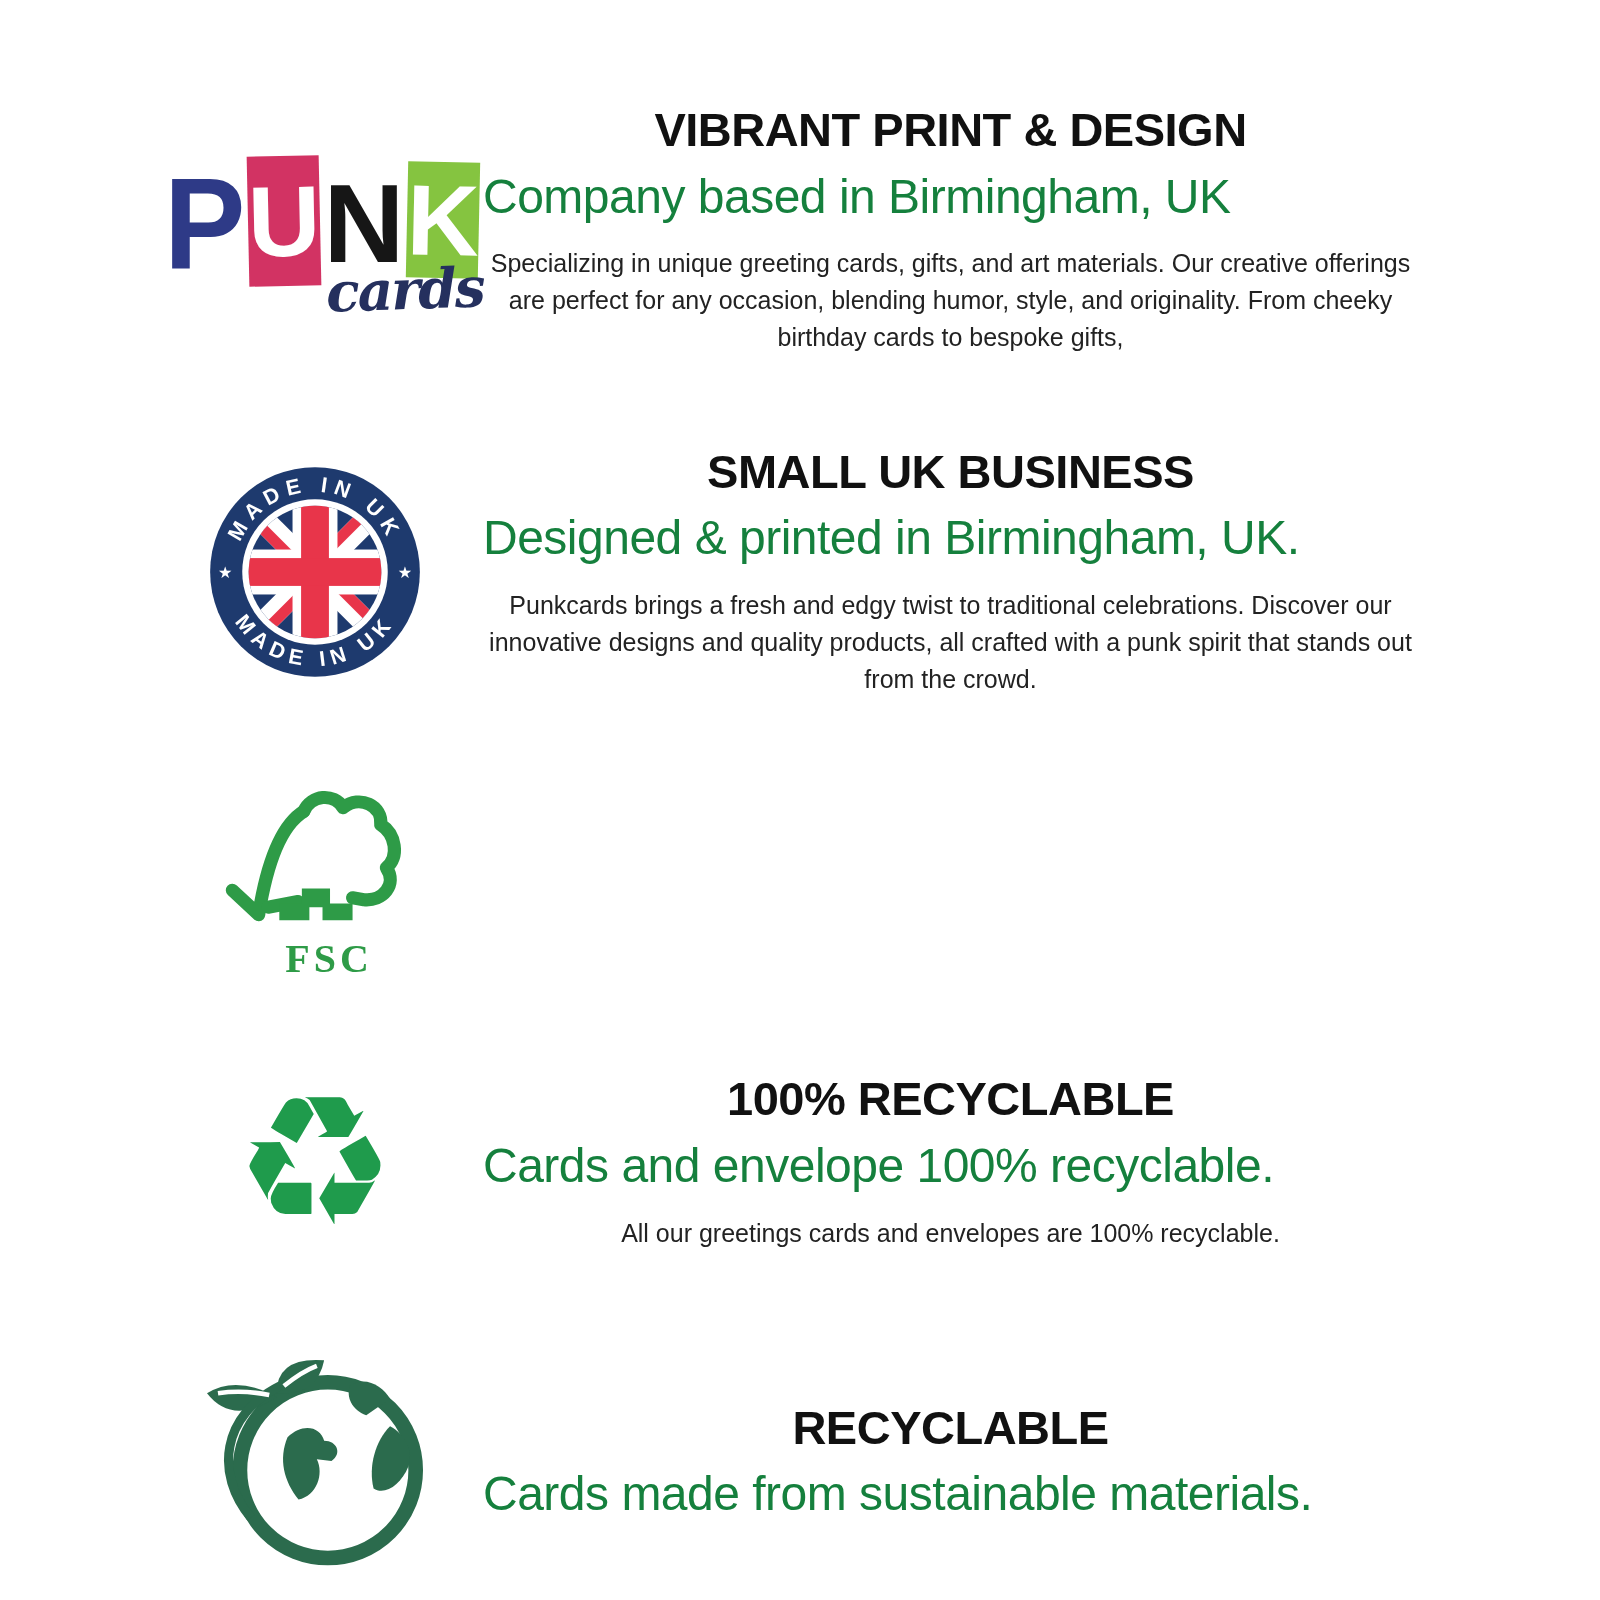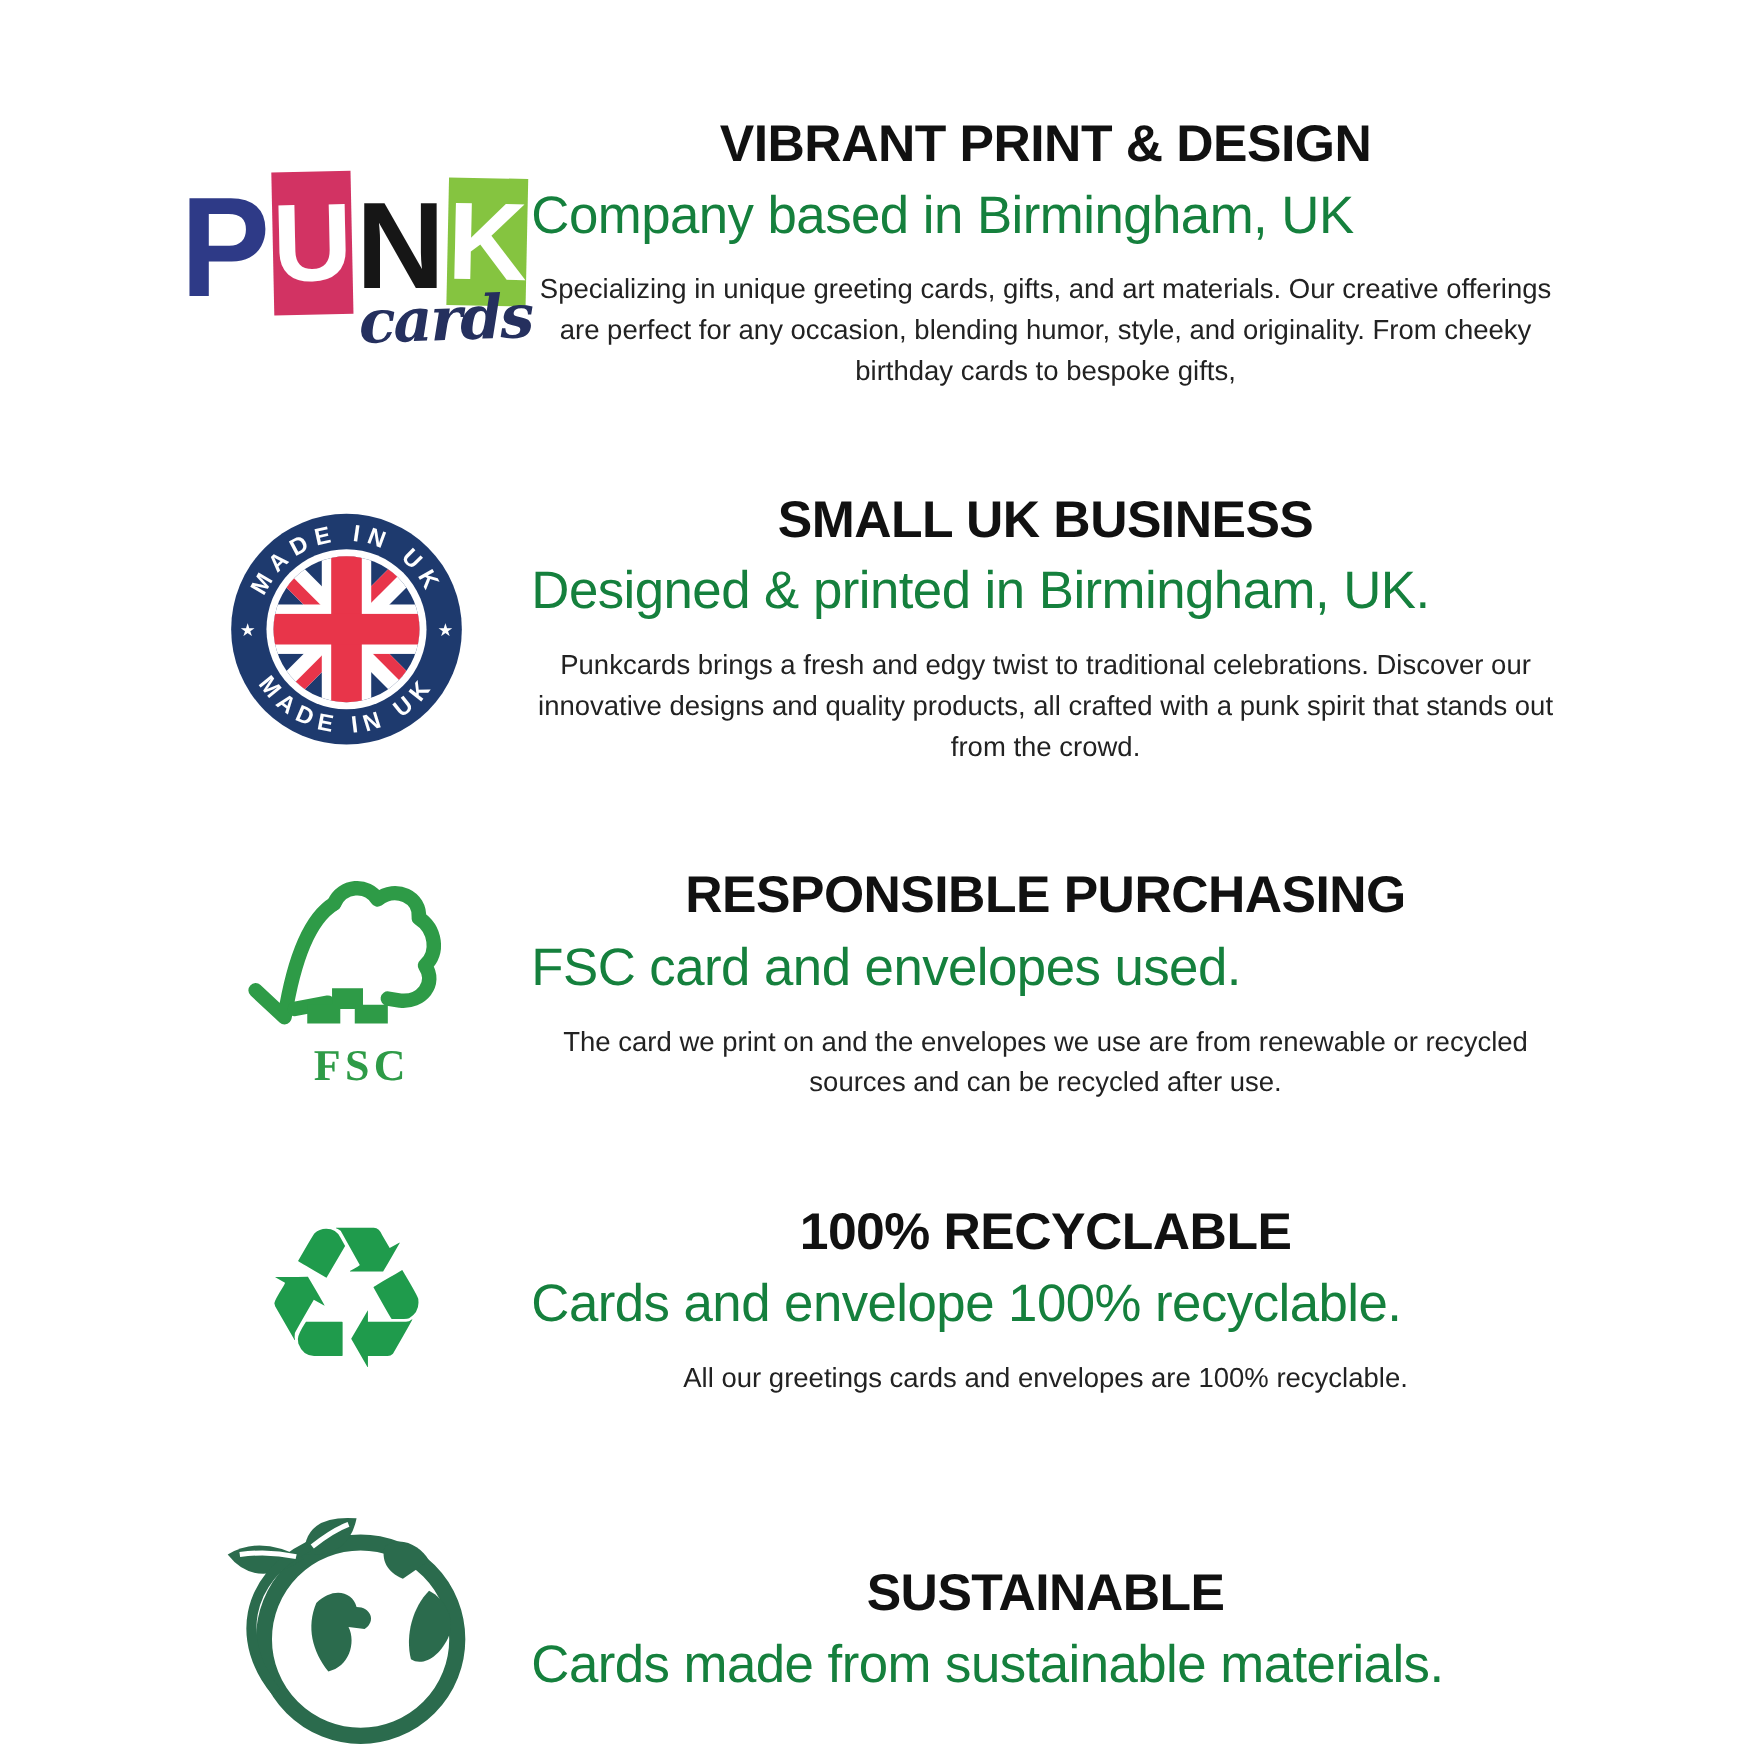--- a/index.html
+++ b/index.html
@@ -106,25 +106,20 @@
       <svg viewBox="0 0 104 82" width="196" height="154">
         <g fill="none" stroke="#2e9b47" stroke-width="7" stroke-linecap="round" stroke-linejoin="round">
           <path d="M8,55 L22,68 C26,43 33,21 46,13"></path>
           <path d="M46,13 C50,4 62,3 67,11 C76,4 88,10 87,20 C95,25 97,37 90,43 C96,52 88,61 78,60 L72,59"></path>
           <path d="M27,64 L43,61"></path>
         </g>
         <path d="M45,54 L45,62 L33,62 L33,71 L49,71 L49,64 L56,64 L56,71 L72,71 L72,62 L60,62 L60,54 Z" fill="#2e9b47"></path>
       </svg>
       <div class="fsc-label">FSC</div>
     </div>
-    <div class="text-cell">
-      <h2 class="heading">RESPONSIBLE PURCHASING</h2>
-      <p class="sub">FSC card and envelopes used.</p>
-      <p class="body">The card we print on and the envelopes we use are from renewable or recycled sources and can be recycled after use.</p>
-    </div>
   </section>
 
   <section class="row">
     <div class="icon-cell">
       <div class="recycle-glyph">♻</div>
     </div>
     <div class="text-cell">
       <h2 class="heading">100% RECYCLABLE</h2>
       <p class="sub">Cards and envelope 100% recyclable.</p>
       <p class="body">All our greetings cards and envelopes are 100% recyclable.</p>
@@ -141,18 +136,18 @@
           <path d="M106,46 C114,50 119,60 116,68 C112,78 103,84 97,80 C94,68 98,54 106,46 Z"></path>
           <path d="M44,28 Q44,8 70,10 Q66,30 44,28 Z"></path>
           <path d="M44,30 Q22,18 6,28 Q20,46 44,30 Z"></path>
         </g>
         <path d="M30,96 C10,72 14,40 46,24" fill="none" stroke="#2b6b4d" stroke-width="5"></path>
         <path d="M48,24 Q58,16 66,13" fill="none" stroke="#ffffff" stroke-width="2.5"></path>
         <path d="M40,29 Q26,26 12,28" fill="none" stroke="#ffffff" stroke-width="2.5"></path>
       </svg>
     </div>
     <div class="text-cell">
-      <h2 class="heading">SUSTAINABLE</h2>
+      <h2 class="heading">RECYCLABLE</h2>
       <p class="sub">Cards made from sustainable materials.</p>
     </div>
   </section>
 
 </div>
 
 </body></html>

